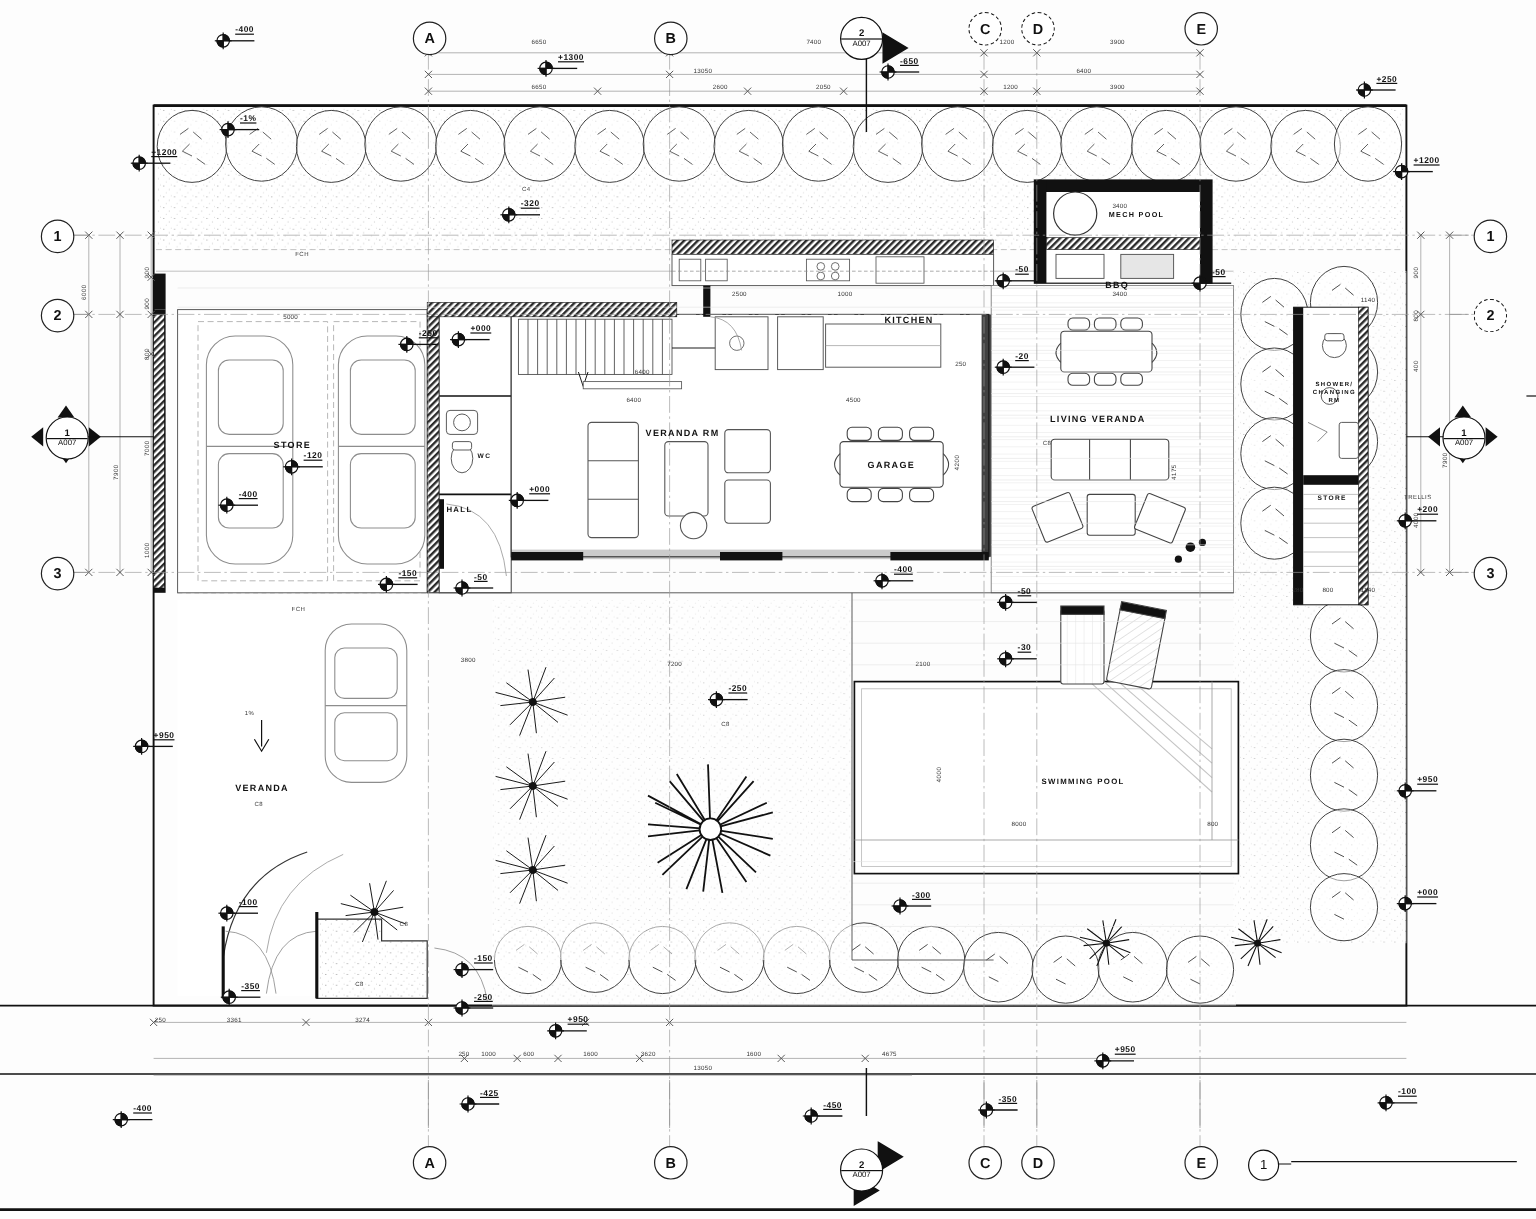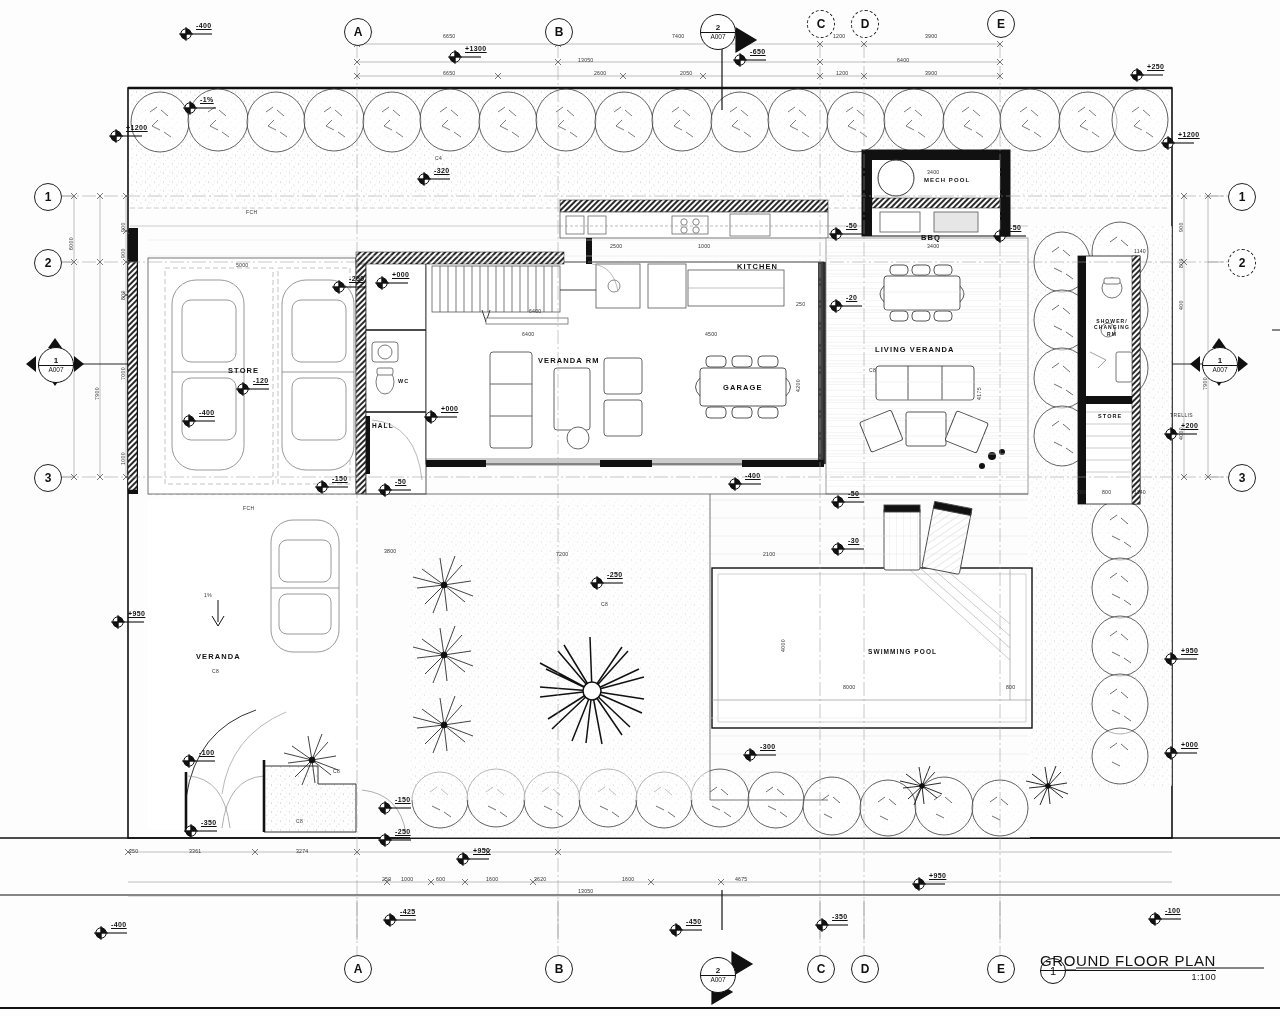--- a/index.html
+++ b/index.html
@@ -973,25 +973,20 @@
 <div class="lbl dim" style="left:384px;top:548px;">3800</div>
 <div class="lbl dimv" style="left:976px;top:400px;">4175</div>
 <div class="lbl dimv" style="left:795px;top:392px;">4200</div>
 <div class="lbl dim" style="left:610px;top:243px;">2500</div>
 <div class="lbl dim" style="left:698px;top:243px;">1000</div>
 <div class="lbl dim" style="left:796px;top:301px;">250</div>
 <div class="lbl dim" style="left:1077px;top:489px;">280</div>
 <div class="lbl dim" style="left:1102px;top:489px;">800</div>
 
 <div class="tnum">1</div>
-<div class="title-wrap">
-  <div class="t">GROUND FLOOR PLAN</div>
-  <div class="rule"></div>
-  <div class="s">1:100</div>
-</div>
 
 <div class="lbl lev" style="left: 196px; top: 22px;">-400</div>
     <div class="lbl lev" style="left: 465px; top: 45px;">+1300</div>
     <div class="lbl lev" style="left: 750px; top: 48px;">-650</div>
     <div class="lbl lev" style="left: 1147px; top: 63px;">+250</div>
     <div class="lbl lev" style="left: 126px; top: 124px;">+1200</div>
     <div class="lbl lev" style="left: 1178px; top: 131px;">+1200</div>
     <div class="lbl lev" style="left: 200px; top: 96px;">-1%</div>
     <div class="lbl lev" style="left: 434px; top: 167px;">-320</div>
     <div class="lbl lev" style="left: 846px; top: 222px;">-50</div>

